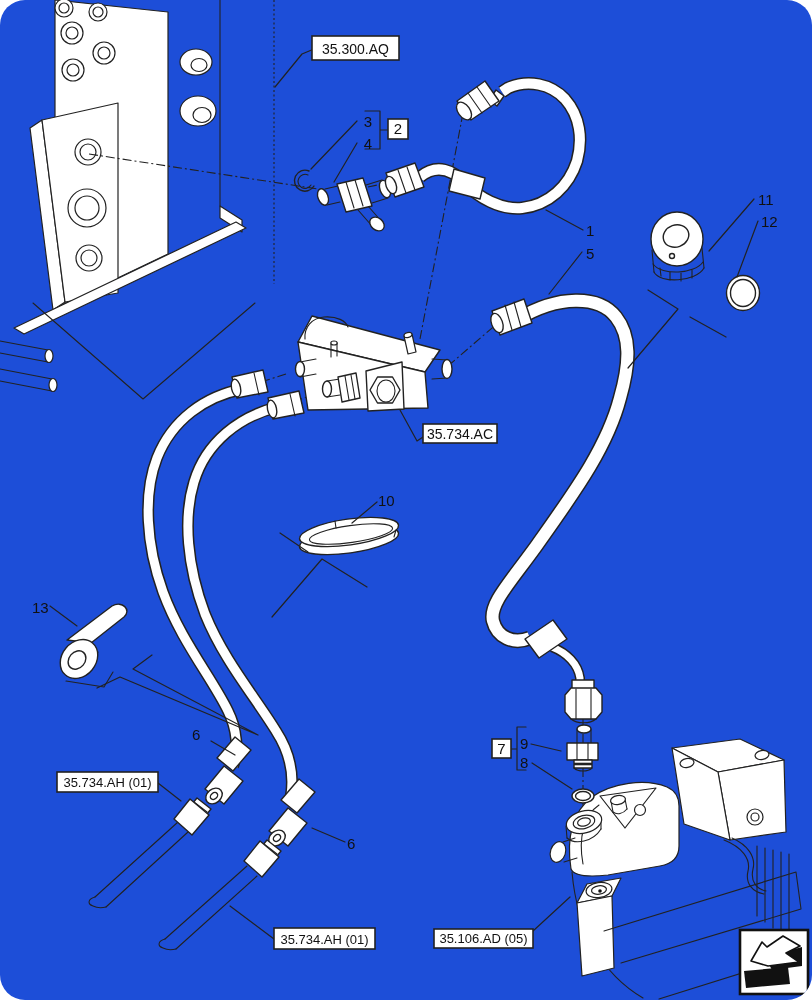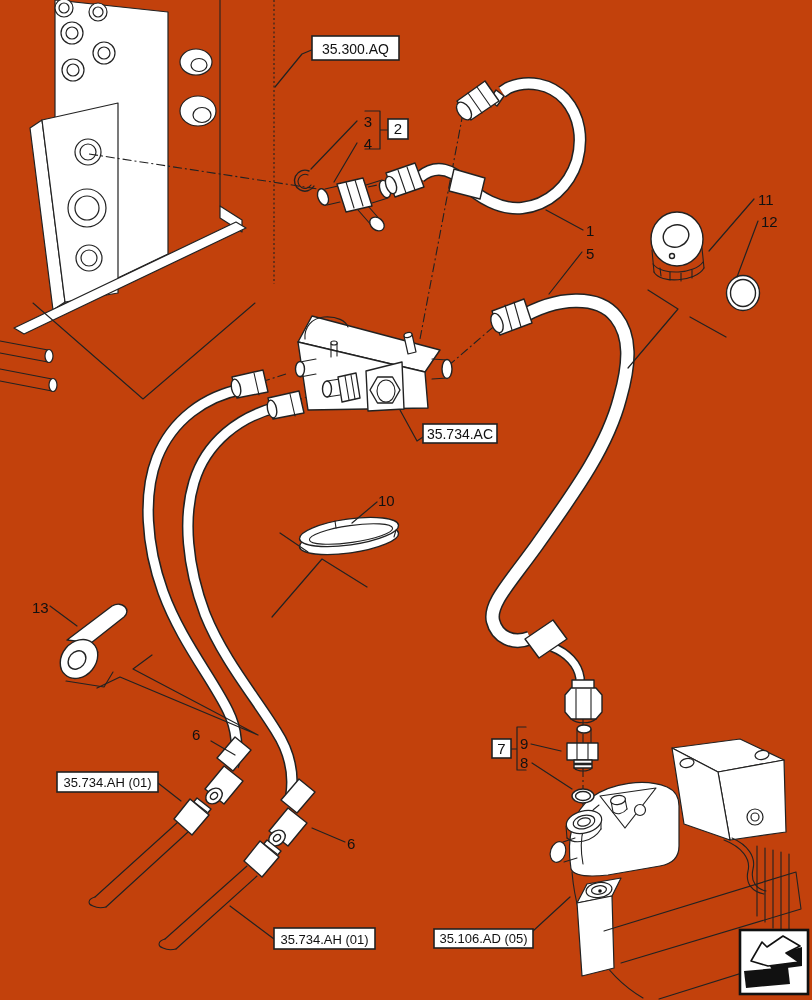--- a/index.html
+++ b/index.html
@@ -1,16 +1,16 @@
 <!DOCTYPE html>
 <html><head>
 <meta charset="utf-8">
 <style>
   html,body{margin:0;padding:0;background:#ffffff;}
-  .stage{position:relative;width:812px;height:1000px;background:#c2410c;overflow:hidden;}
+  .stage{position:relative;width:812px;height:1000px;background:#1d4ed8;overflow:hidden;border-radius:25px;}
   svg{display:block;}
   text{font-family:"Liberation Sans", sans-serif;fill:#111;}
   .callout{font-size:15px;}
   .refT{font-size:14px;}
   .refS{font-size:13px;}
   .ln{fill:none;stroke:#222;stroke-width:1.4;stroke-linecap:round;stroke-linejoin:round;}
   .th{fill:none;stroke:#222;stroke-width:1.1;stroke-linecap:round;stroke-linejoin:round;}
   .fw{fill:#fff;stroke:#222;stroke-width:1.4;stroke-linejoin:round;}
   .fw2{fill:#fff;stroke:#222;stroke-width:1.2;stroke-linejoin:round;}
   .dd{fill:none;stroke:#222;stroke-width:1.1;stroke-dasharray:9 3 2 3;}

